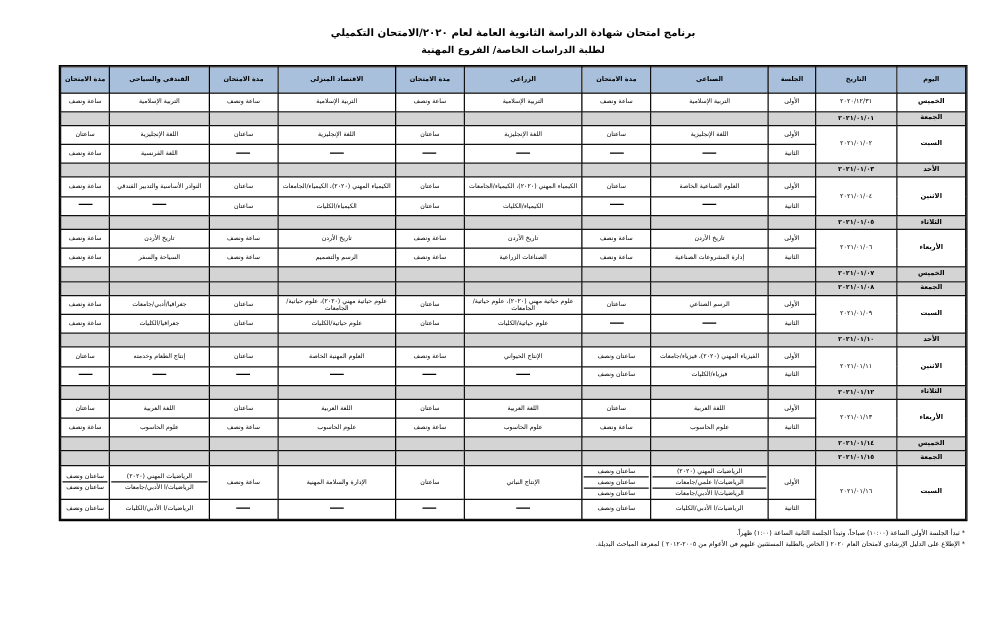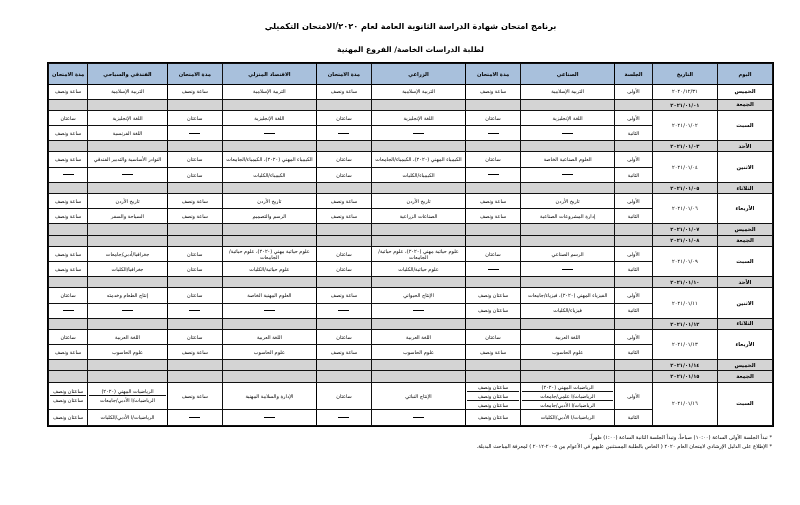--- a/index.html
+++ b/index.html
@@ -31,21 +31,21 @@
   .title-main {
     font-size: 8.2px;
     font-weight: bold;
     line-height: 1.35;
     letter-spacing: 0px;
   }
   .title-sub {
     font-size: 7.6px;
     font-weight: bold;
     line-height: 1.35;
-    margin-top: 13px;
+    margin-top: 3px;
   }
 
   
   .table-wrap {
     margin: 7px 14px 0 14px;
     border: 1.6px solid #000;
   }
   table.sched {
     border-collapse: collapse;
     table-layout: fixed;

